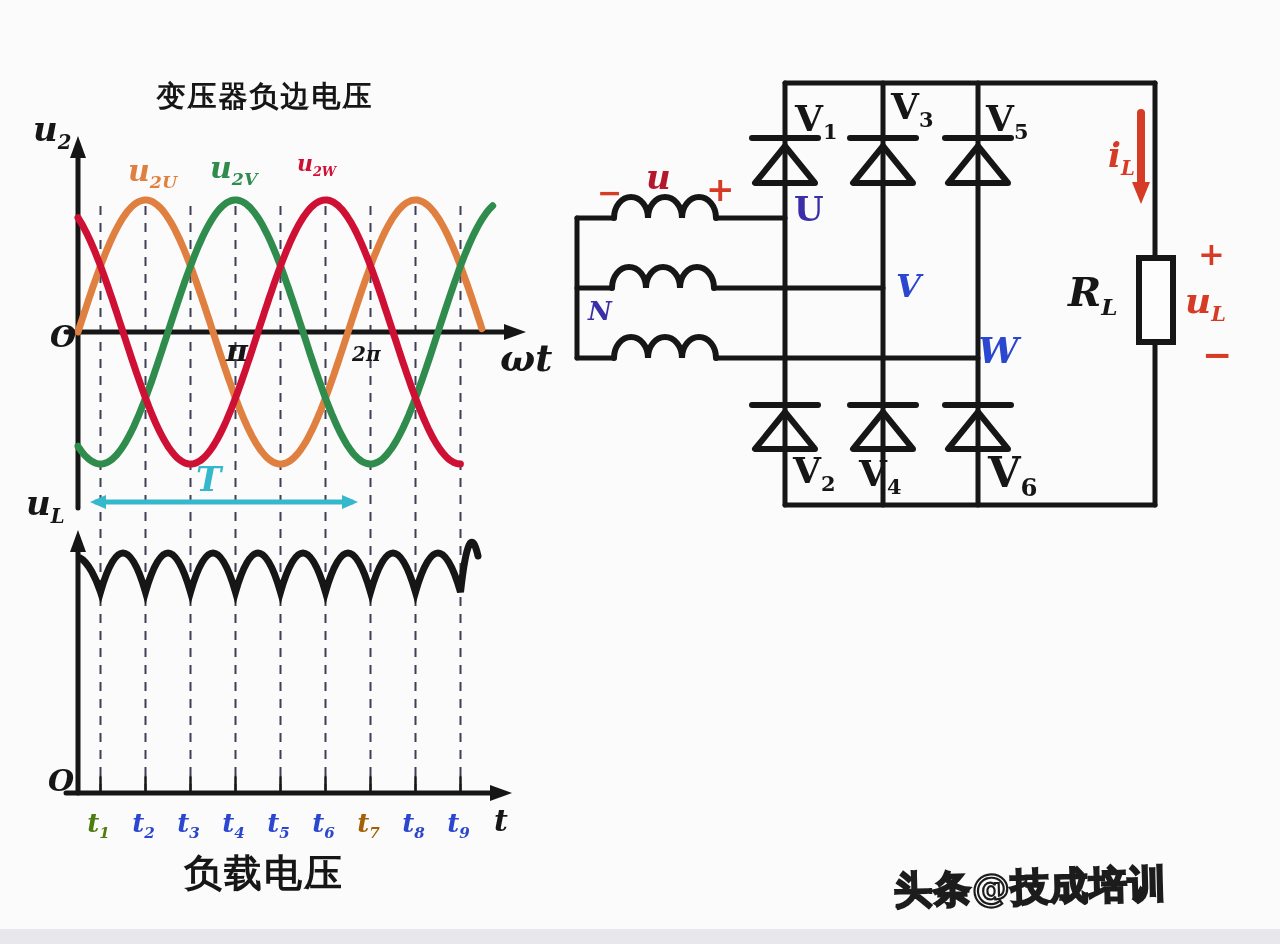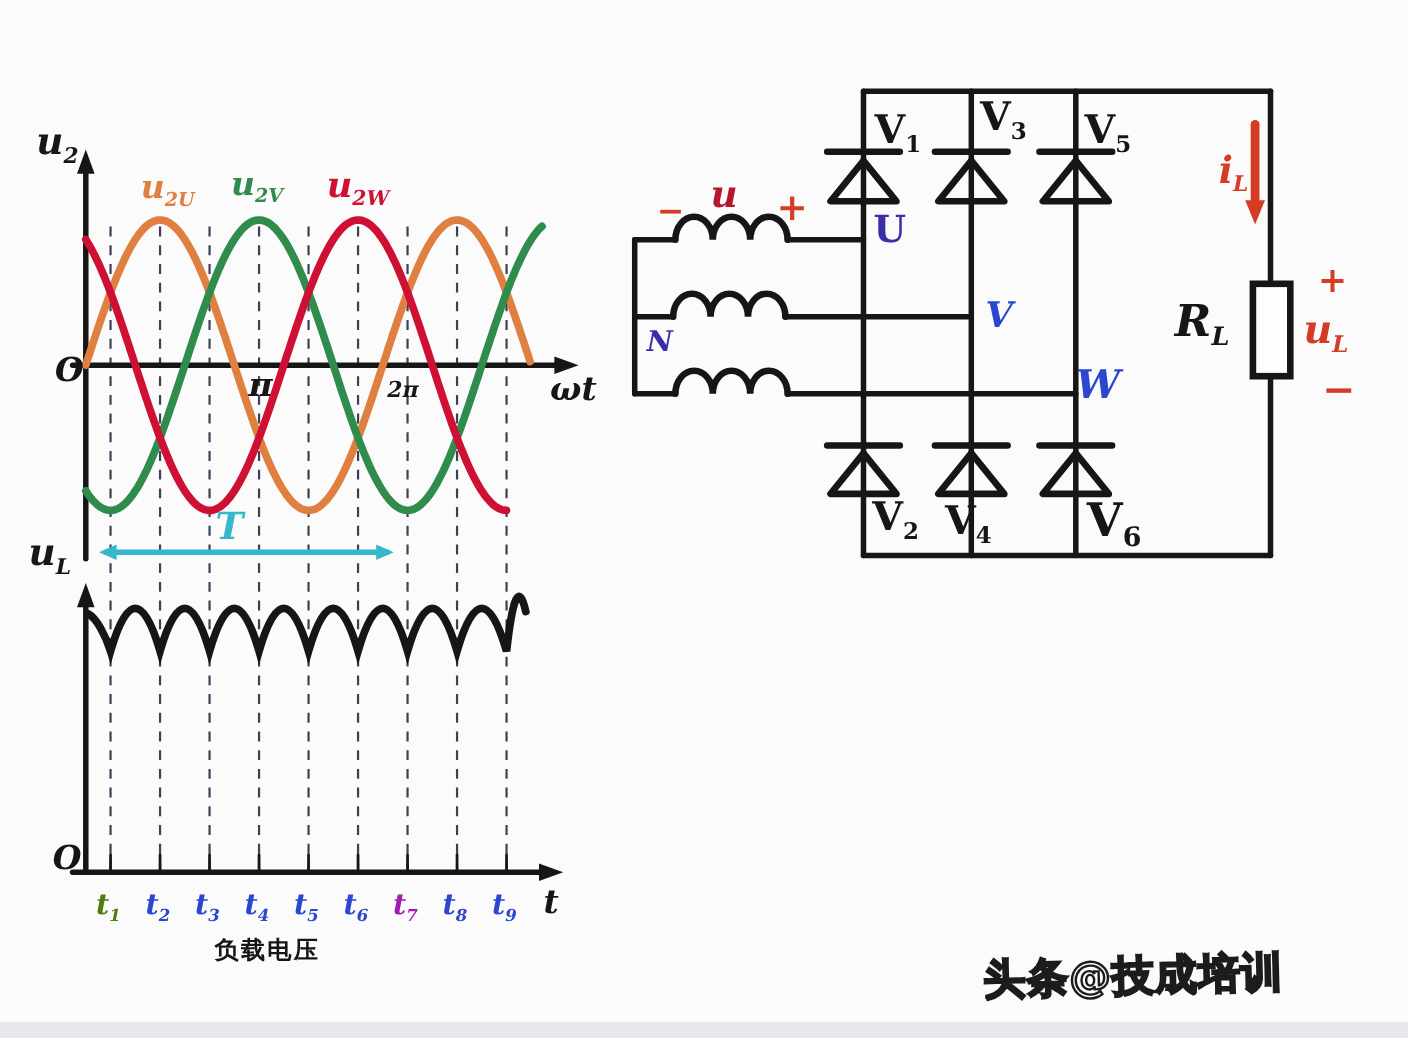--- a/index.html
+++ b/index.html
@@ -93,57 +93,58 @@
         <line x1="785" y1="83" x2="1155" y2="83" stroke="#161616" stroke-width="5" stroke-linecap="round"></line>
         <line x1="1155" y1="83" x2="1155" y2="258" stroke="#161616" stroke-width="5" stroke-linecap="round"></line>
         <rect x="1139" y="258" width="34" height="84" fill="#fdfdfd" stroke="#161616" stroke-width="6"></rect>
         <line x1="1155" y1="342" x2="1155" y2="505" stroke="#161616" stroke-width="5" stroke-linecap="round"></line>
         <line x1="785" y1="505" x2="1155" y2="505" stroke="#161616" stroke-width="5" stroke-linecap="round"></line>
         <line x1="1141" y1="113" x2="1141" y2="186" stroke="#d63b25" stroke-width="8" stroke-linecap="round"></line>
       </g>
       <polygon points="1141,204 1132,182 1150,182" fill="#d63b25"></polygon>
     </svg>
 
+  <div class="lbl cjk center" style="left:120px;top:82px;width:290px;font-size:29px;letter-spacing:2px;">变压器负边电压</div>
   <div class="lbl math" style="left:33px;top:112px;font-size:34px;">
     <span>u</span><sub>2</sub>
   </div>
   <div class="lbl math" style="left:50px;top:322px;font-size:30px;">O</div>
   <div class="lbl math" style="left:226px;top:336px;font-size:30px;">π</div>
   <div class="lbl math" style="left:352px;top:344px;font-size:20px;">2π</div>
-  <div class="lbl math" style="left:500px;top:340px;font-size:30px;">ωt</div>
+  <div class="lbl math" style="left:500px;top:340px;font-size:37px;">ωt</div>
 
   <div class="lbl math" style="left: 128px; top: 156px; font-size: 30px; color: rgb(224, 128, 64);">
     <span>u</span><sub>2U</sub>
   </div>
   <div class="lbl math" style="left: 210px; top: 153px; font-size: 30px; color: rgb(47, 140, 77);">
     <span>u</span><sub>2V</sub>
   </div>
-  <div class="lbl math" style="left: 297px; top: 152px; font-size: 32px; color: rgb(207, 16, 53);">
+  <div class="lbl math" style="left: 297px; top: 152px; font-size: 22px; color: rgb(207, 16, 53);">
     <span>u</span><sub>2W</sub>
   </div>
 
   <div class="lbl math" style="left: 196px; top: 462px; font-size: 34px; color: rgb(53, 184, 203);">T</div>
 
   <div class="lbl math" style="left:26px;top:486px;font-size:34px;">
     <span>u</span><sub>L</sub>
   </div>
   <div class="lbl math" style="left:48px;top:766px;font-size:30px;">O</div>
   <div id="t-ticks">
       <div class="lbl math center" style="left: 78.5001px; top: 810px; width: 40px; font-size: 26px; color: #4d7c0f;"><span>t</span><sub>1</sub></div>
       <div class="lbl math center" style="left: 123.5px; top: 810px; width: 40px; font-size: 26px; color: rgb(43, 70, 207);"><span>t</span><sub>2</sub></div>
       <div class="lbl math center" style="left: 168.5px; top: 810px; width: 40px; font-size: 26px; color: rgb(43, 70, 207);"><span>t</span><sub>3</sub></div>
       <div class="lbl math center" style="left: 213.5px; top: 810px; width: 40px; font-size: 26px; color: rgb(43, 70, 207);"><span>t</span><sub>4</sub></div>
       <div class="lbl math center" style="left: 258.5px; top: 810px; width: 40px; font-size: 26px; color: rgb(43, 70, 207);"><span>t</span><sub>5</sub></div>
       <div class="lbl math center" style="left: 303.501px; top: 810px; width: 40px; font-size: 26px; color: rgb(43, 70, 207);"><span>t</span><sub>6</sub></div>
-      <div class="lbl math center" style="left: 348.501px; top: 810px; width: 40px; font-size: 26px; color: #a21caf;"><span>t</span><sub>7</sub></div>
+      <div class="lbl math center" style="left: 348.501px; top: 810px; width: 40px; font-size: 26px; color: #a16207;"><span>t</span><sub>7</sub></div>
       <div class="lbl math center" style="left: 393.501px; top: 810px; width: 40px; font-size: 26px; color: rgb(43, 70, 207);"><span>t</span><sub>8</sub></div>
       <div class="lbl math center" style="left: 438.501px; top: 810px; width: 40px; font-size: 26px; color: rgb(43, 70, 207);"><span>t</span><sub>9</sub></div>
     </div>
   <div class="lbl math" style="left:494px;top:806px;font-size:30px;">t</div>
-  <div class="lbl cjk center" style="left:168px;top:854px;width:150px;font-size:22px;letter-spacing:2px;">负载电压</div>
+  <div class="lbl cjk center" style="left:184px;top:854px;width:150px;font-size:38px;letter-spacing:2px;">负载电压</div>
 
   <div class="lbl math" style="left: 597px; top: 178px; font-size: 30px; color: rgb(214, 59, 37);">−</div>
   <div class="lbl math" style="left: 646px; top: 160px; font-size: 34px; color: rgb(181, 24, 44);">u</div>
   <div class="lbl math" style="left: 706px; top: 172px; font-size: 34px; font-style: normal; color: rgb(214, 59, 37);">+</div>
   <div class="lbl math" style="left: 588px; top: 298px; font-size: 26px; color: rgb(59, 47, 168);">N</div>
   <div class="lbl math" style="left: 794px; top: 192px; font-size: 34px; font-style: normal; color: rgb(59, 47, 168);">U</div>
   <div class="lbl math" style="left: 896px; top: 270px; font-size: 32px; color: rgb(43, 70, 207);">V</div>
   <div class="lbl math" style="left: 978px; top: 332px; font-size: 36px; color: rgb(43, 70, 207);">W</div>
 
   <div class="lbl math" style="left:795px;top:100px;font-size:36px;font-style:normal;">

